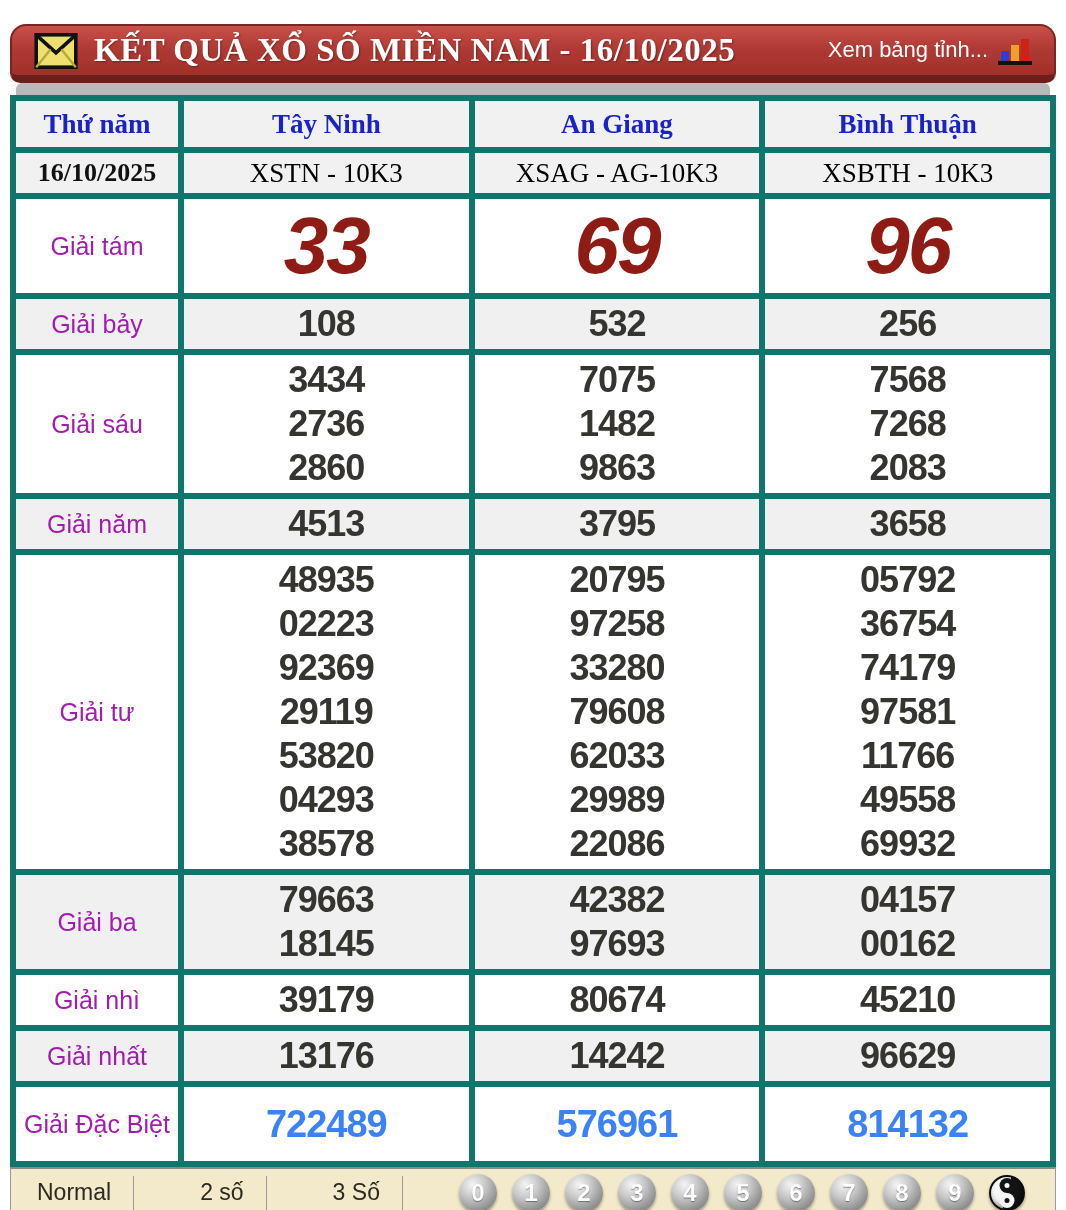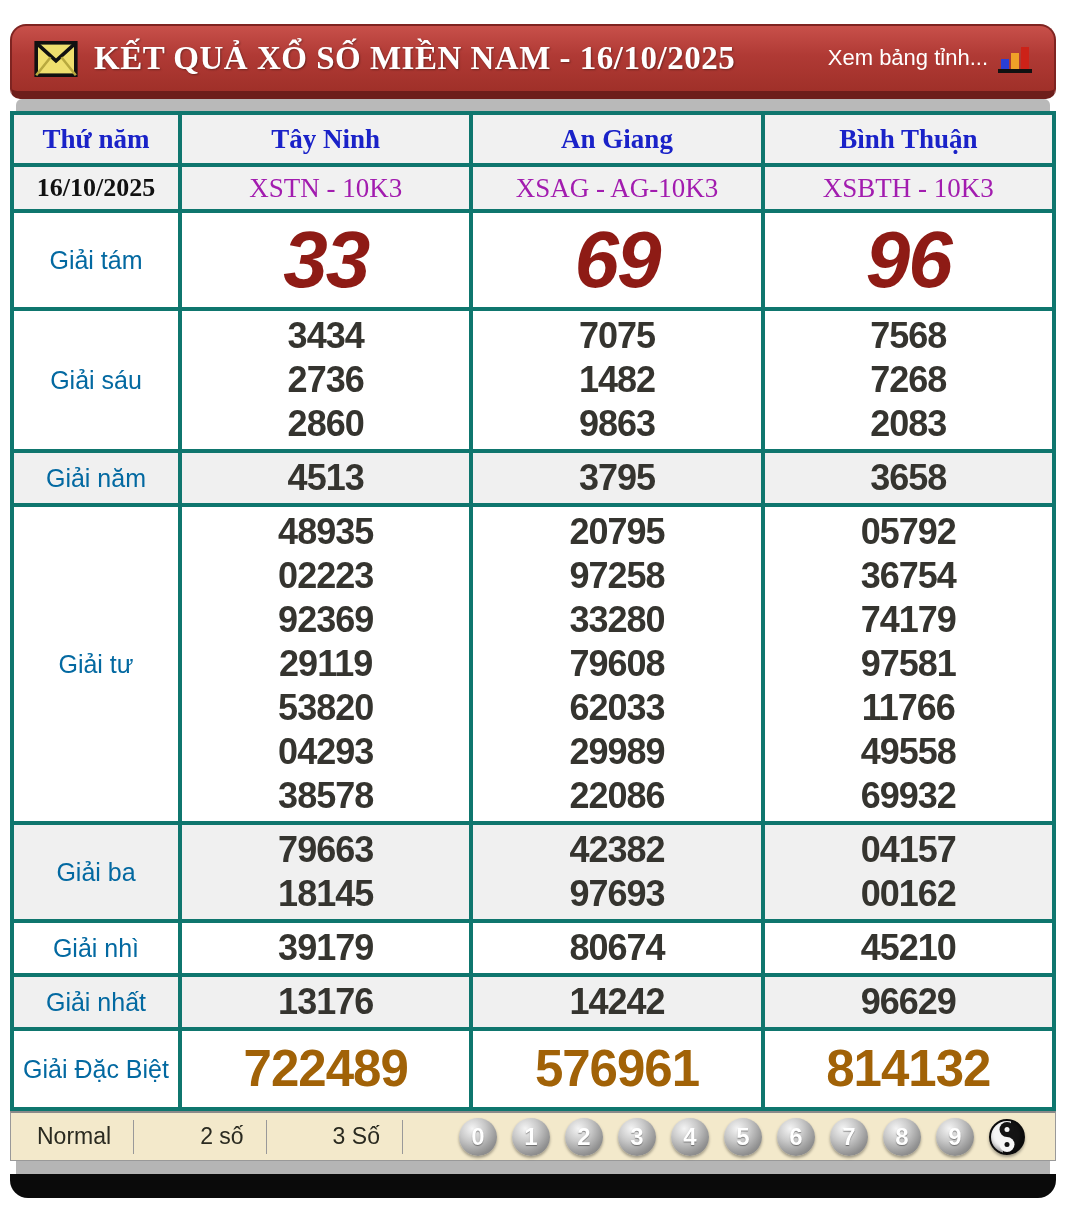--- a/index.html
+++ b/index.html
@@ -5,21 +5,21 @@
   * { margin:0; padding:0; box-sizing:border-box; }
   body {
     background:#ffffff;
     font-family:"Liberation Sans", sans-serif;
     width:1066px;
   }
   .box { width:1046px; margin:15px 0 0 10px; }
 
   
   .titlebar {
-    height:75px;
+    height:59px;
     background:linear-gradient(#c8504a 0%, #b03a35 45%, #a03029 100%);
     border:2px solid #7e2421;
     border-bottom:8px solid #6d1e1b;
     border-radius:16px 16px 10px 10px;
     display:flex; align-items:center;
     padding:0 22px;
     position:relative;
     margin-top:24px;
   }
   .env { width:44px; height:36px; margin-right:16px; flex:0 0 auto; }
@@ -45,43 +45,43 @@
   .black-bar { height:24px; background:#0a0a0a; border-radius:0 0 18px 18px; }
 
   
   table.results {
     width:100%;
     border-collapse:collapse;
     table-layout:fixed;
     background:#ffffff;
   }
   table.results td {
-    border:4px solid #0f766e;
+    border:6px solid #0f766e;
     text-align:center;
     vertical-align:middle;
     padding:3px 2px;
   }
   col.c-label { width:168px; }
   tr.r-head td { background:#f1f1f1; height:52px; }
   tr.r-date td { background:#f1f1f1; height:46px; }
   .day-head, .prov-head {
     font-family:"Liberation Serif", serif;
     font-weight:bold; font-size:27px; color:#1a22c8;
   }
   .prov-head { cursor:pointer; }
   .date-val { font-family:"Liberation Serif", serif; font-weight:bold; font-size:26px; color:#111; }
-  .draw-code { font-family:"Liberation Serif", serif; font-size:27px; color:#a21caf; }
-
-  .prize-label { font-size:25px; color:#0369a1; }
+  .draw-code { font-family:"Liberation Serif", serif; font-size:27px; color:#000000; }
+
+  .prize-label { font-size:25px; color:#a21caf; }
   .num-line { font-size:36px; line-height:44px; font-weight:bold; color:#35342f; letter-spacing:-1px; }
   tr.shade td { background:#f0f0f0; }
   tr.r-g8 td { height:95px; }
   tr.r-one td { height:52px; }
   .big-red  { font-size:80px; line-height:88px; font-weight:bold; color:#8e1b15; letter-spacing:-2px;font-style:italic; }
-  .special-red { font-size:51px; line-height:64px; font-weight:bold; color:#a16207; letter-spacing:-1px; }
+  .special-red { font-size:38px; line-height:64px; font-weight:bold; color:#3b82f6; letter-spacing:-1px; }
   tr.r-db td { height:80px; }
 
   
   .footer {
     height:50px;
     background:#f3e9cb;
     border:1px solid #999;
     border-top:2px solid #8a8a8a;
     display:flex; align-items:center;
     padding:0 4px;
@@ -176,20 +176,32 @@
             <div class="big-red">33</div>
           </td>
       <td>
             <div class="big-red">69</div>
           </td>
       <td>
             <div class="big-red">96</div>
           </td>
     </tr>
 
+    <tr class="shade r-one">
+      <td><span class="prize-label">Giải bảy</span></td>
+      <td>
+            <div class="num-line">108</div>
+          </td>
+      <td>
+            <div class="num-line">532</div>
+          </td>
+      <td>
+            <div class="num-line">256</div>
+          </td>
+    </tr>
 
     <tr>
       <td><span class="prize-label">Giải sáu</span></td>
       <td>
         <div class="num-line">3434</div>
         <div class="num-line">2736</div>
         <div class="num-line">2860</div>
       </td>
       <td>
         <div class="num-line">7075</div>

